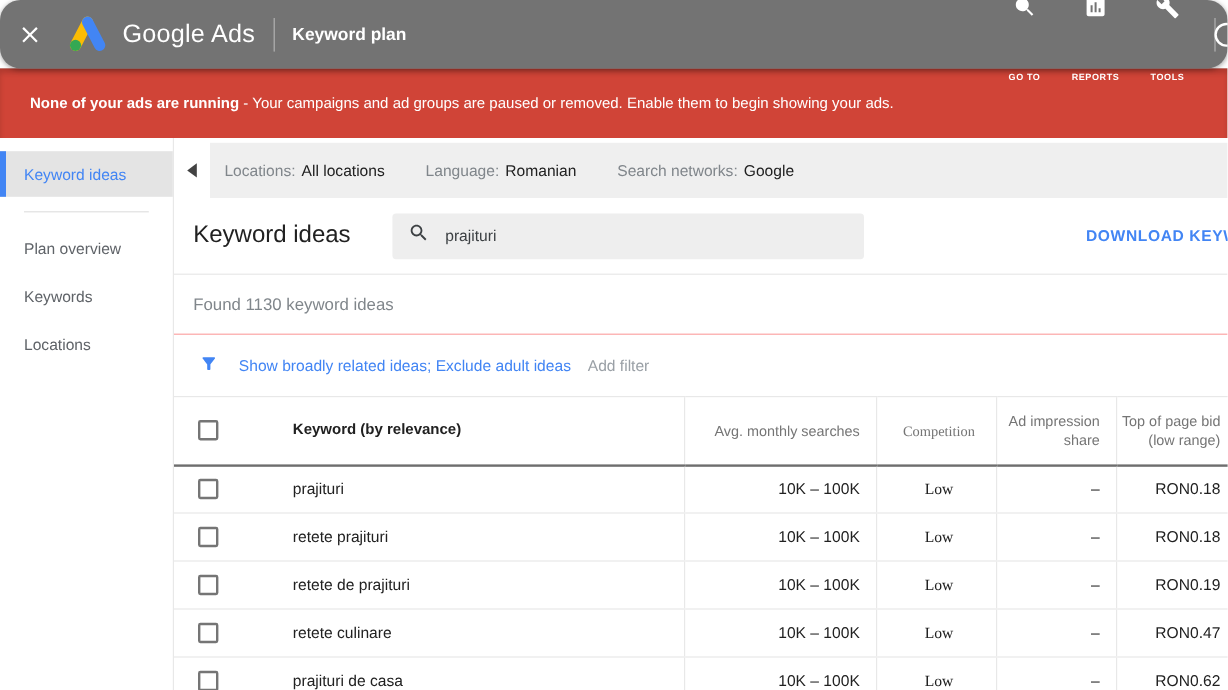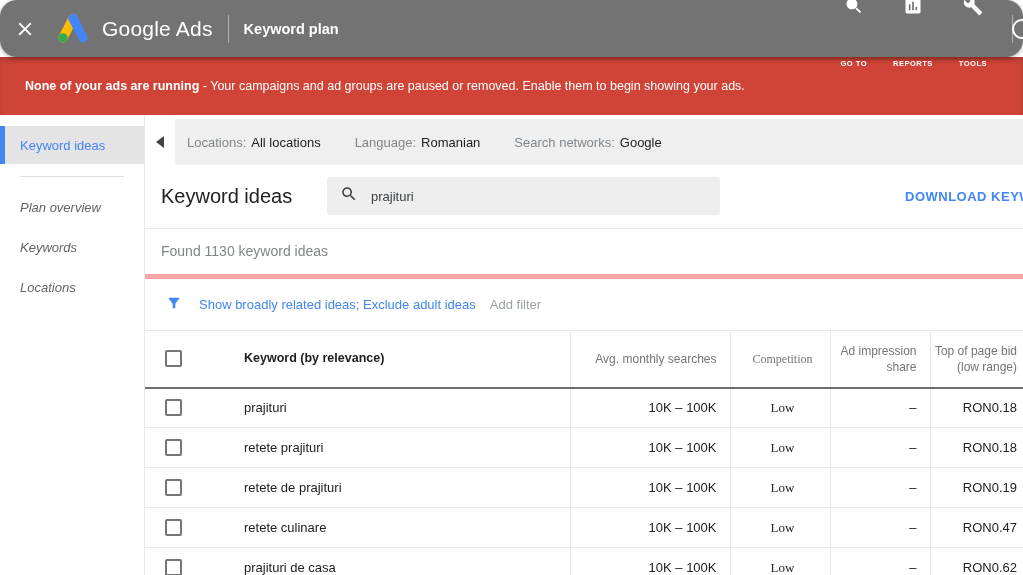--- a/index.html
+++ b/index.html
@@ -25,21 +25,21 @@
   .banner { height:58px; background:#d04437; color:#fff; display:flex; align-items:center;
     padding:0 25px; font-size:12.5px; position:relative; z-index:2;
     box-shadow:inset 0 4px 4px rgba(0,0,0,.15); }
   .banner b { font-weight:700; }
 
   
   .main { display:flex; height:473px; background:#fff; }
   .sidebar { width:145px; min-width:145px; border-right:1px solid #e8e8e8; padding-top:11px; }
   .side-item { height:38px; display:flex; align-items:center; padding-left:15px;
     border-left:5px solid transparent; font-size:13px; color:#5f6368; cursor:pointer; }
-  .side-item.plain { height:40px;font-style:italic; }
+  .side-item.plain { height:40px; }
   .side-item.active { background:#e4e4e4; border-left-color:#4285f4; color:#4285f4; }
   .side-divider { height:1px; background:#e0e0e0; margin:12px 20px 10px 20px; }
 
   .content { flex:1; min-width:0; display:flex; flex-direction:column; }
 
   
   .context-row { margin-top:4px; height:48px; display:flex;text-align:right; }
   .collapse-btn { width:30px; display:flex; align-items:center; justify-content:center;
     background:#fff; cursor:pointer; }
   .tri-left { width:0; height:0; border-top:6px solid transparent;
@@ -57,21 +57,21 @@
   .search-box { width:393px; height:38px; background:#eeeeee; border-radius:3px;
     display:flex; align-items:center; padding:0 12px 0 13px; }
   .search-box input { flex:1; border:none; outline:none; background:transparent;
     font-size:13px; color:#3c4043; margin-left:13px;
     font-family:"Liberation Sans","DejaVu Sans",sans-serif; }
   .download-link { position:absolute; left:760px; top:0; height:100%; display:flex;
     align-items:center; color:#4285f4; font-size:13px; font-weight:700;
     letter-spacing:.5px; white-space:nowrap; cursor:pointer; }
 
   
-  .found-row { height:52px; border-bottom:5px solid #fca5a5; display:flex;
+  .found-row { height:52px; border-bottom:1px solid #fca5a5; display:flex;
     align-items:center; padding-left:16px; font-size:14px; color:#80868b; }
   .filter-row { height:53px; display:flex; align-items:center; padding-left:21px; font-size:13px; }
   .filter-text { color:#4285f4; margin-left:17px; cursor:pointer; }
   .add-filter { color:#9aa0a6; margin-left:14px; cursor:pointer; }
 
   
   table { border-collapse:collapse; table-layout:fixed; width:885px; font-size:13px; }
   thead th { border-top:1px solid #e8e8e8; border-bottom:2px solid #6e6e6e;
     height:57px; font-size:12px; color:#757575; font-weight:400;
     vertical-align:middle; line-height:1.35; }

